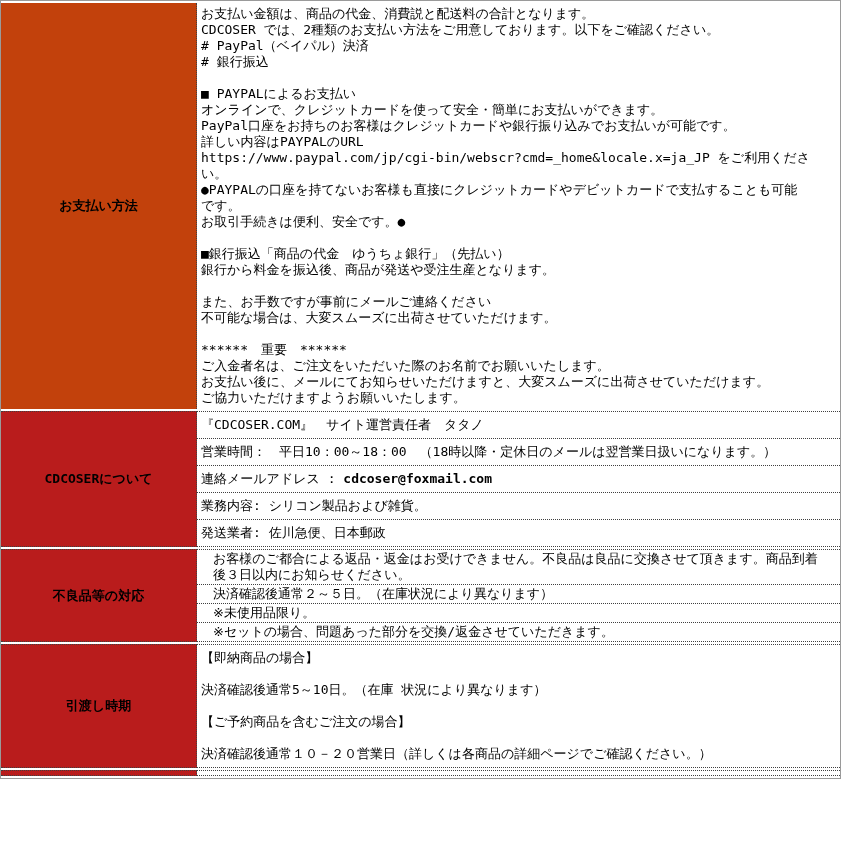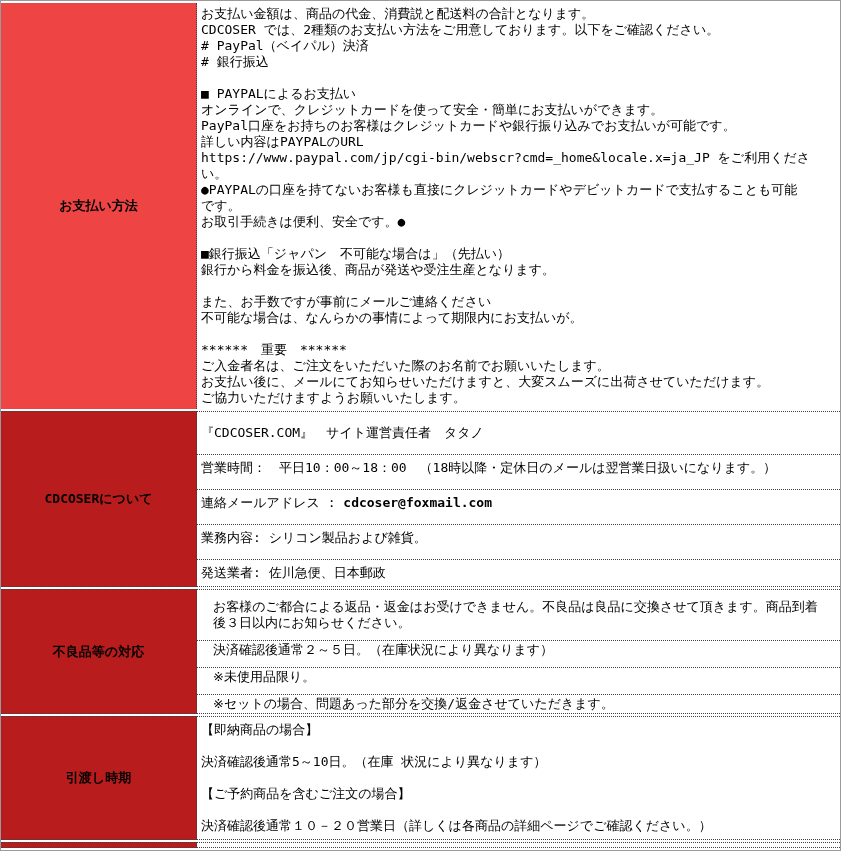--- a/index.html
+++ b/index.html
@@ -31,30 +31,30 @@
     line-height: 16px;
   }
   td.ct {
     border-top: 1px dotted #404040;
     border-bottom: 1px dotted #404040;
     padding: 2px 4px;
     vertical-align: top;
     overflow: hidden;
   }
   tr.first td { border-top: none; border-bottom: none; }
-  td.hd.white { background: #ef4444; }
+  td.hd.white { background: #c2410c; }
 
   .line { line-height: 16px; min-height: 16px; white-space: pre-wrap; }
 
   td.ct.pad3 { padding: 3px 4px; margin-left: 16px; }
   td.ct.pad5 { padding: 5px 4px; }
   td.ct.pad1 { padding: 1px 4px; }
   td.ct.subs { padding: 0; }
 
-  .sub { line-height: 16px; white-space: pre-wrap; margin-top: 8px; }
+  .sub { line-height: 16px; white-space: pre-wrap; }
   .sub + .sub { border-top: 1px dotted #404040; }
   .sub.p5 { padding: 5px 4px; }
   .sub.p1 { padding: 1px 16px; }
   .email { font-weight: bold; }
 </style>
 </head>
 <body>
 
 <table class="policy">
 
@@ -69,25 +69,25 @@
       <div class="line"></div>
       <div class="line">■ PAYPALによるお支払い</div>
       <div class="line">オンラインで、クレジットカードを使って安全・簡単にお支払いができます。</div>
       <div class="line">PayPal口座をお持ちのお客様はクレジットカードや銀行振り込みでお支払いが可能です。</div>
       <div class="line">詳しい内容はPAYPALのURL</div>
       <div class="line">https://www.paypal.com/jp/cgi-bin/webscr?cmd=_home&amp;locale.x=ja_JP をご利用ください。</div>
       <div class="line">●PAYPALの口座を持てないお客様も直接にクレジットカードやデビットカードで支払することも可能</div>
       <div class="line">です。</div>
       <div class="line">お取引手続きは便利、安全です。●</div>
       <div class="line"></div>
-      <div class="line">■銀行振込「ジャパン　不可能な場合は」（先払い）</div>
+      <div class="line">■銀行振込「商品の代金　ゆうちょ銀行」（先払い）</div>
       <div class="line">銀行から料金を振込後、商品が発送や受注生産となります。</div>
       <div class="line"></div>
       <div class="line">また、お手数ですが事前にメールご連絡ください</div>
-      <div class="line">不可能な場合は、なんらかの事情によって期限内にお支払いが。</div>
+      <div class="line">不可能な場合は、大変スムーズに出荷させていただけます。</div>
       <div class="line"></div>
       <div class="line">******　重要　******</div>
       <div class="line">ご入金者名は、ご注文をいただいた際のお名前でお願いいたします。</div>
       <div class="line">お支払い後に、メールにてお知らせいただけますと、大変スムーズに出荷させていただけます。</div>
       <div class="line">ご協力いただけますようお願いいたします。</div>
     </td>
   </tr>
 
   <tr>
     <td class="hd"><span>CDCOSERについて</span></td>

